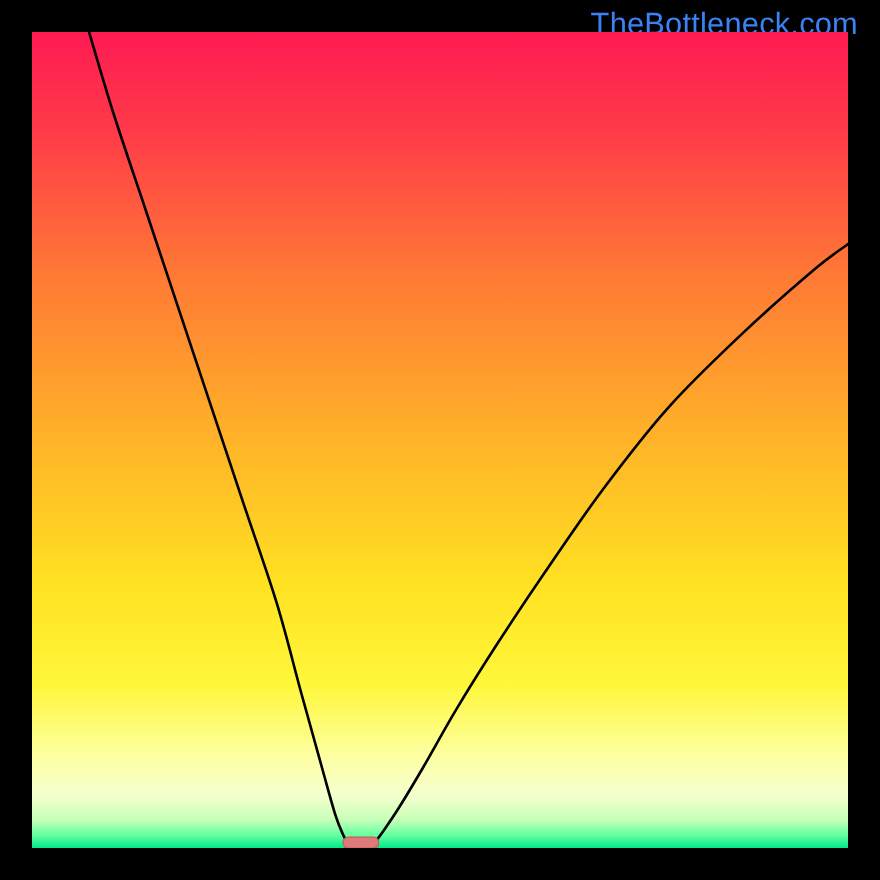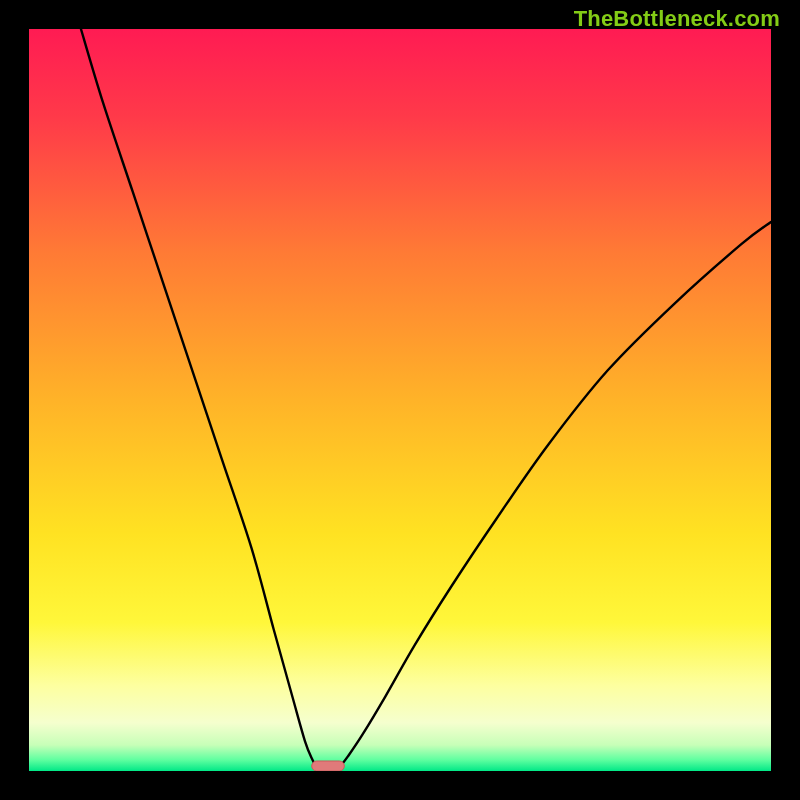--- a/index.html
+++ b/index.html
@@ -30,23 +30,23 @@
     position: absolute;
     left: 0;
     top: 0;
     width: 742px;
     height: 742px;
   }
   .watermark {
     position: absolute;
     top: 6px;
     right: 20px;
-    color: #84cc16;
-    font-size: 22px;
-    font-weight: 700;
+    color: #3b82f6;
+    font-size: 28px;
+    font-weight: 400;
     letter-spacing: 0.2px;
   }
 </style>
 </head>
 <body>
 
 <div class="watermark">TheBottleneck.com</div>
 
 <div class="frame">
   <svg class="plot-bg" viewBox="0 0 742 742" preserveAspectRatio="none">

